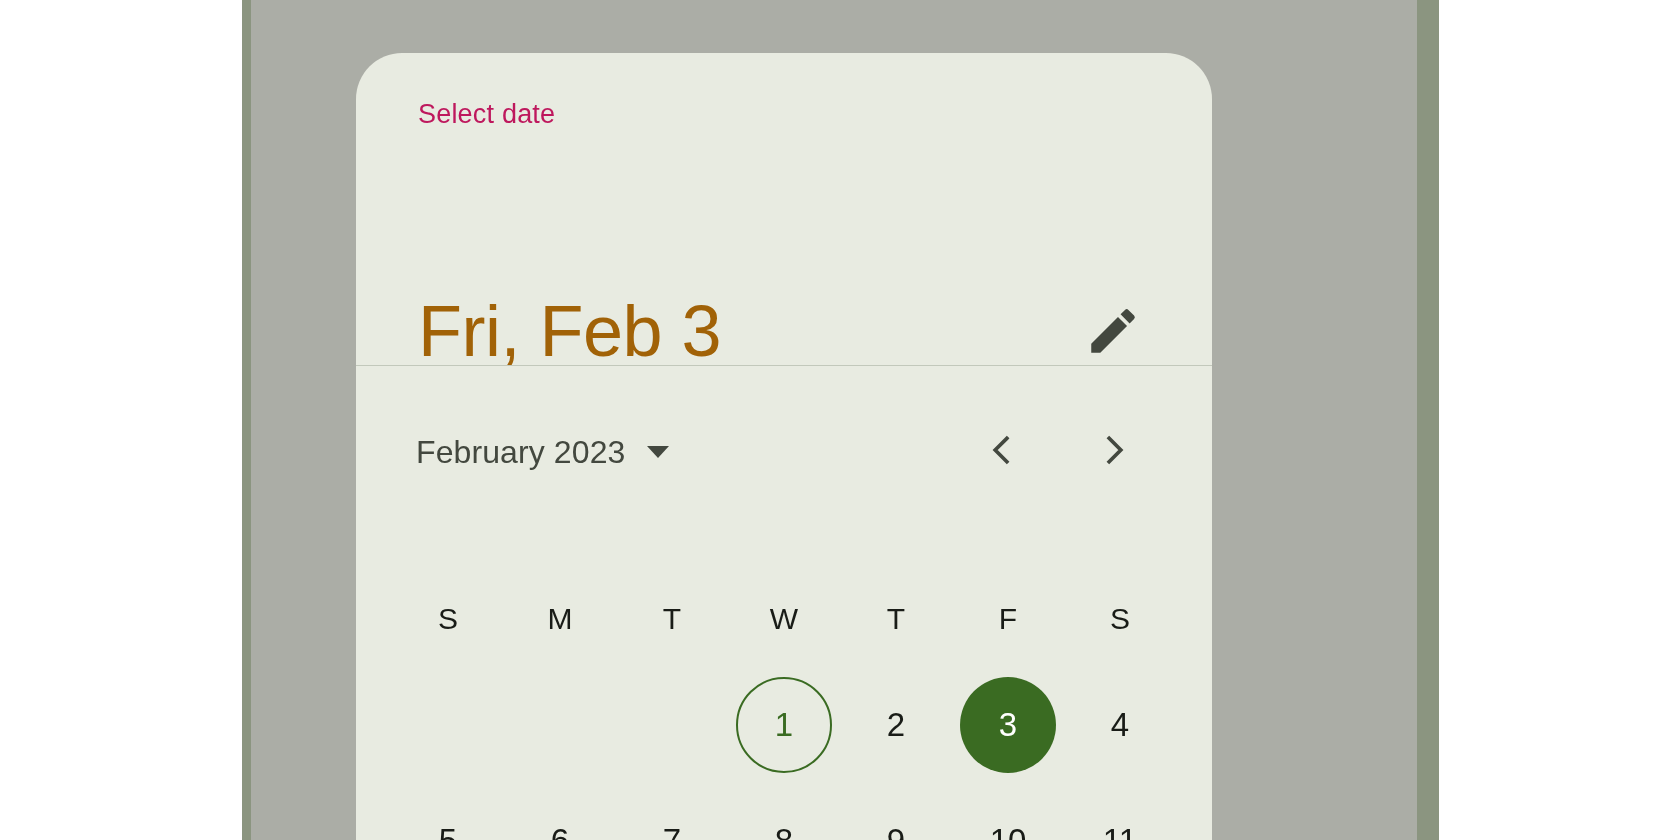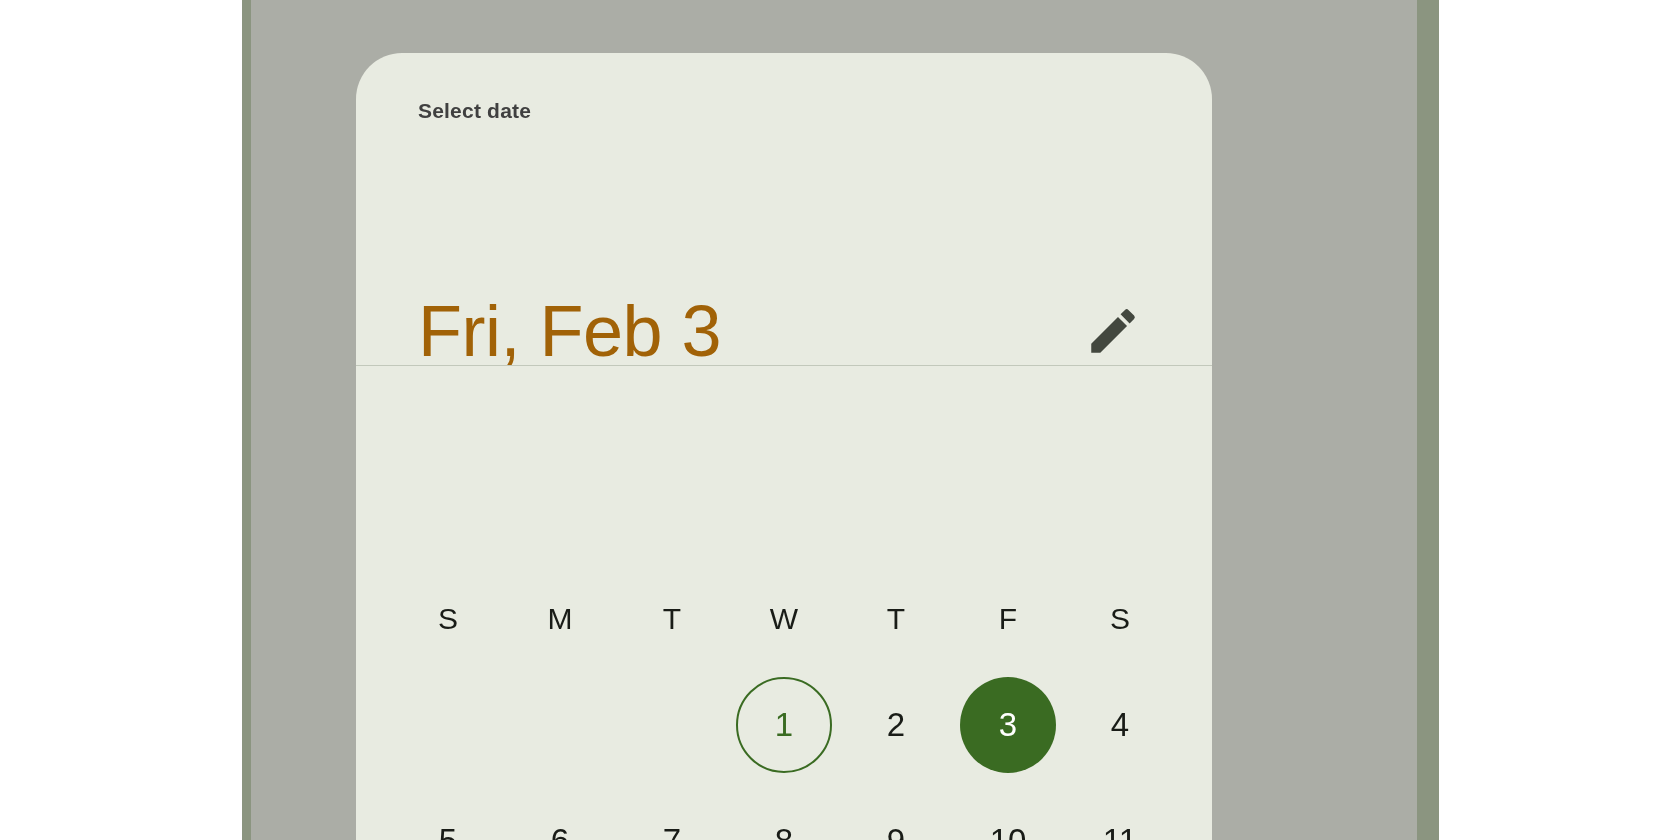--- a/index.html
+++ b/index.html
@@ -31,21 +31,21 @@
     left:356px; top:53px;
     width:856px; height:787px;
     background:#e8ebe1;
     border-top-left-radius:46px;
     border-top-right-radius:46px;
     overflow:hidden;
   }
 
   .supporting-text {
     position:absolute; left:62px; top:46px;
-    font-size:21px; color:#404040; letter-spacing:.2px;font-weight:bold;
+    font-size:27px; color:#be185d; letter-spacing:.2px;
   }
 
   .headline-row {
     position:absolute; left:62px; top:230px;
     width:734px; height:96px;
     display:flex; align-items:center; justify-content:space-between;
   }
   .headline {
     font-size:72px; color:#a16207; letter-spacing:-.5px;
     line-height:1; white-space:nowrap;
@@ -134,20 +134,42 @@
         <span>
           <svg width="58" height="58" viewBox="0 0 24 24" fill="#43483f">
             <path d="M3 17.25V21h3.75L17.81 9.94l-3.75-3.75L3 17.25zM20.71 7.04a1 1 0 0 0 0-1.41l-2.34-2.34a1 1 0 0 0-1.41 0l-1.83 1.83 3.75 3.75 1.83-1.83z"></path>
           </svg>
         </span>
       </div>
     </div>
 
     <div class="divider"></div>
 
+    <div class="month-row">
+      <div class="month-select">
+        <span class="month-label">February 2023</span>
+        <span class="caret"></span>
+      </div>
+      <div class="nav-group">
+        <div class="nav-btn">
+          <span>
+            <svg width="40" height="40" viewBox="0 0 24 24" fill="none" stroke="#43483f" stroke-width="2.2" stroke-linecap="square" stroke-linejoin="miter">
+              <path d="M15.5 5L8.5 12l7 7"></path>
+            </svg>
+          </span>
+        </div>
+        <div class="nav-btn">
+          <span>
+            <svg width="40" height="40" viewBox="0 0 24 24" fill="none" stroke="#43483f" stroke-width="2.2" stroke-linecap="square" stroke-linejoin="miter">
+              <path d="M8.5 5l7 7-7 7"></path>
+            </svg>
+          </span>
+        </div>
+      </div>
+    </div>
 
     <div class="weekday-row">
       <div class="weekday">S</div>
       <div class="weekday">M</div>
       <div class="weekday">T</div>
       <div class="weekday">W</div>
       <div class="weekday">T</div>
       <div class="weekday">F</div>
       <div class="weekday">S</div>
     </div>

